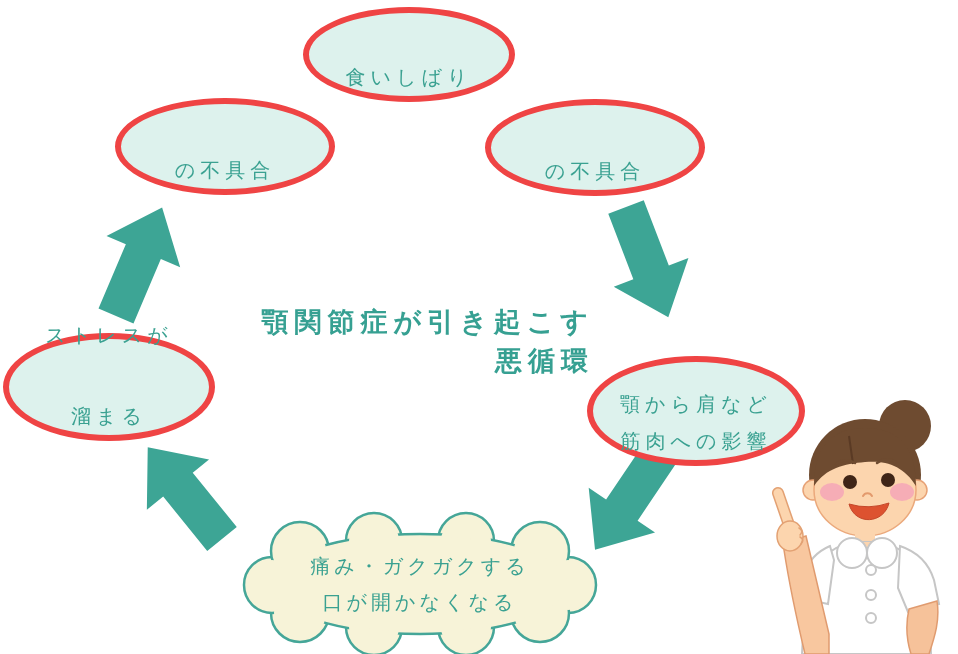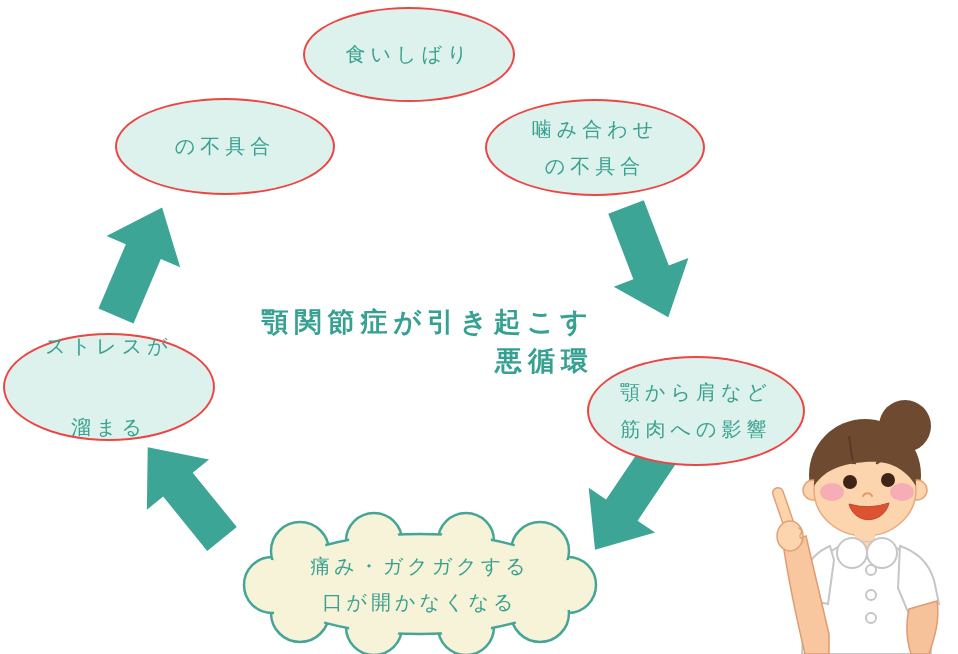--- a/index.html
+++ b/index.html
@@ -1,22 +1,22 @@
 <!DOCTYPE html>
 <html><head>
 <meta charset="utf-8">
 <style>
   html,body{margin:0;padding:0;background:#ffffff;}
   .canvas{
     position:relative;width:958px;height:654px;background:#ffffff;overflow:hidden;
     font-family:"Liberation Sans","DejaVu Sans",sans-serif;
   }
   .node{
-    position:absolute;display:flex;flex-direction:column;align-items:center;justify-content:center;
-    background:#ddf2ed;border:2px solid #ef4444;border-radius:50%;
+    position:absolute;display:flex;flex-direction:column;align-items:center;justify-content:flex-end;
+    background:#ddf2ed;border:6px solid #ef4444;border-radius:50%;
     color:#3aa191;font-size:20px;letter-spacing:5px;line-height:1.85;text-align:center;
     box-sizing:border-box;
   }
   .node span{white-space:nowrap;}
   .cloud-wrap{position:absolute;left:240px;top:511px;width:360px;height:146px;}
   .cloud-wrap svg{position:absolute;left:0;top:0;}
   .cloud-text{
     position:absolute;inset:0;display:flex;flex-direction:column;align-items:center;justify-content:center;
     color:#3aa191;font-size:20px;letter-spacing:4px;line-height:1.8;text-align:center;
   }
@@ -45,21 +45,20 @@
   <div class="title">
     <div>顎関節症が引き起こす</div>
     <div>悪循環</div>
   </div>
 
   <div class="node" style="left:303px;top:7px;width:212px;height:95px;">
     <span>食いしばり</span>
   </div>
 
   <div class="node" style="left:485px;top:99px;width:220px;height:97px;">
-    <span>噛み合わせ</span>
     <span>の不具合</span>
   </div>
 
   <div class="node" style="left:587px;top:356px;width:218px;height:110px;">
     <span>顎から肩など</span>
     <span>筋肉への影響</span>
   </div>
 
   <div class="node" style="left:3px;top:333px;width:212px;height:108px;gap:44px;">
     <span>ストレスが</span>

